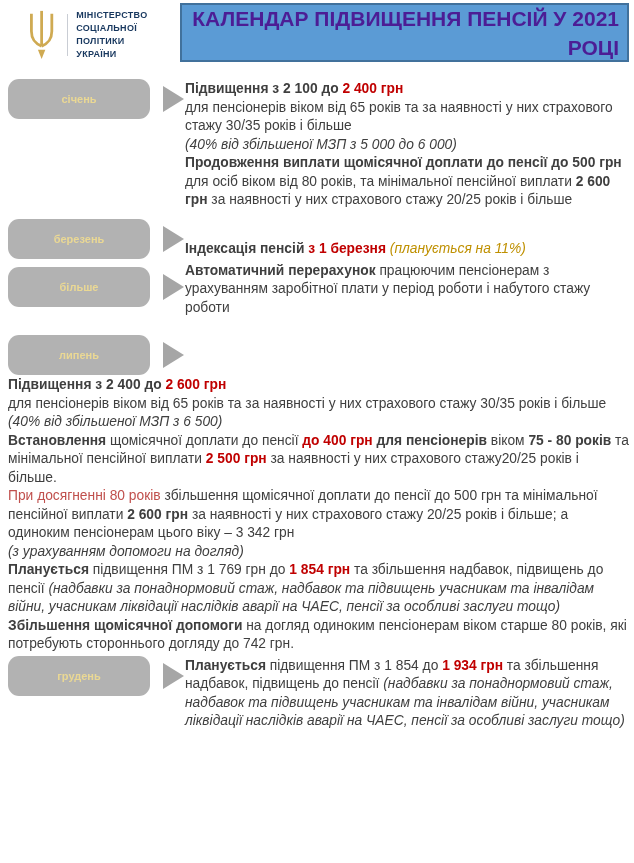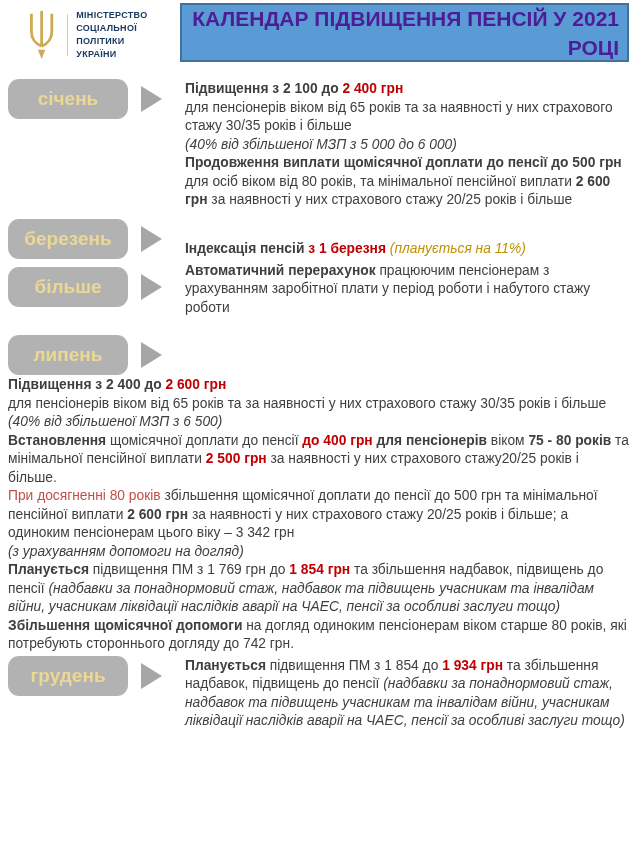--- a/index.html
+++ b/index.html
@@ -31,22 +31,22 @@
   
   .timeline{padding:0 2px 0 8px;}
   .row{display:flex;align-items:flex-start;}
   .row-1{margin-top:16px;}
   .row-2{margin-top:9px;align-items:flex-end;}
   .row-3{margin-top:2px;}
   .row-4{margin-top:18px;flex-direction:column;}
   .row-5{margin-top:2px;}
   .left{width:177px;flex-shrink:0;display:flex;align-items:flex-start;gap:13px;}
   .month-box{
-    width:120px;height:40px;border-radius:11px;background:var(--box-gray);
-    color:var(--box-text);font-size:19px;font-weight:bold;
+    width:142px;height:40px;border-radius:11px;background:var(--box-gray);
+    color:var(--box-text);font-size:11px;font-weight:bold;
     display:flex;align-items:center;justify-content:center;flex-shrink:0;
   }
   .row-3 .month-box{margin-top:6px;}
   .arrow{
     width:0;height:0;margin-top:7px;
     border-top:13px solid transparent;border-bottom:13px solid transparent;
     border-left:21px solid var(--arrow);
   }
   .row-3 .arrow{margin-top:13px;}
 

